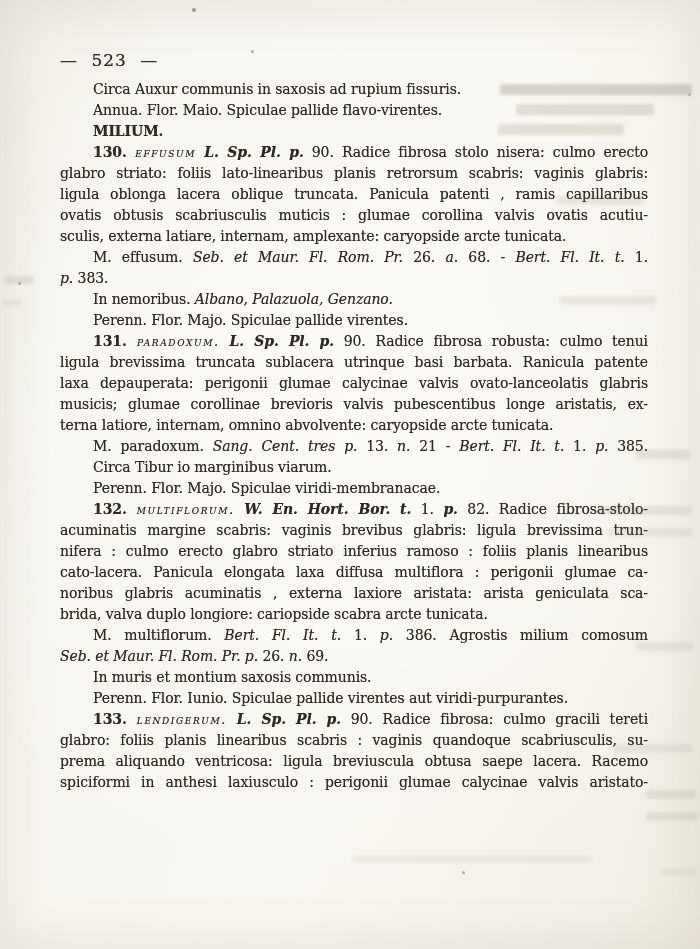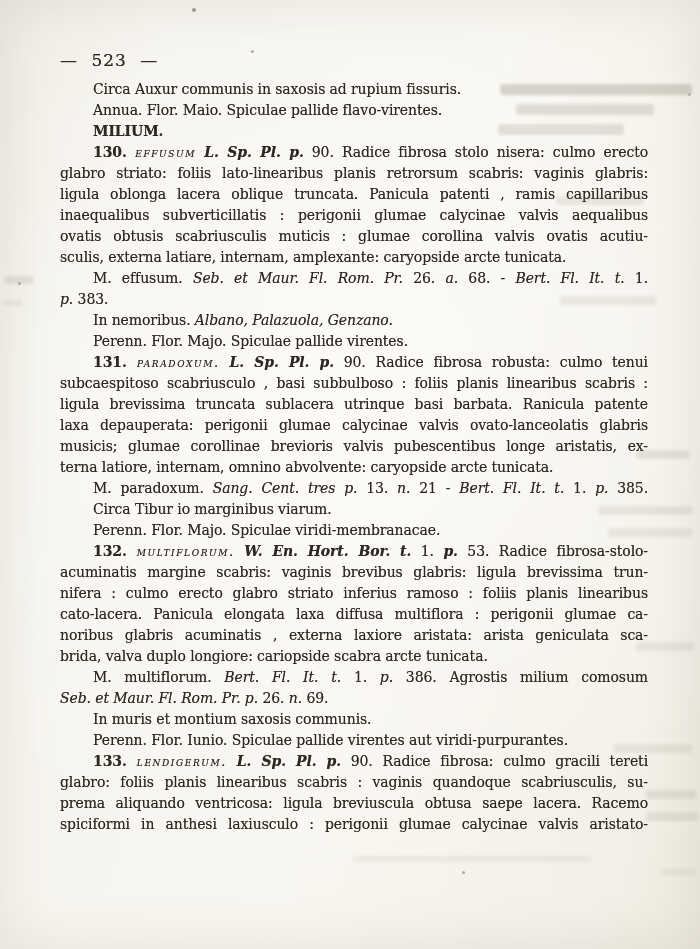--- a/index.html
+++ b/index.html
@@ -49,37 +49,35 @@
 
 <div class="page">
   <div class="page-number">— 523 —</div>
   <div class="text-block">
       <div class="line indent"><span>Circa Auxur communis in saxosis ad rupium fissuris.</span></div>
       <div class="line indent"><span>Annua. Flor. Maio. Spiculae pallide flavo-virentes.</span></div>
       <div class="line indent"><span class="s-b">MILIUM.</span></div>
       <div class="line indent just"><span class="s-b">130. </span><span class="s-sci">effusum</span><span> </span><span class="s-bi">L. Sp. Pl. p.</span><span> 90. Radice fibrosa stolo nisera: culmo erecto</span></div>
       <div class="line just"><span>glabro striato: foliis lato-linearibus planis retrorsum scabris: vaginis glabris:</span></div>
       <div class="line just"><span>ligula oblonga lacera oblique truncata. Panicula patenti , ramis capillaribus</span></div>
-      <div class="line just"><span>inaequalibus subverticillatis : perigonii glumae calycinae valvis aequalibus</span></div>
       <div class="line just"><span>ovatis obtusis scabriusculis muticis : glumae corollina valvis ovatis acutiu-</span></div>
       <div class="line"><span>sculis, externa latiare, internam, amplexante: caryopside arcte tunicata.</span></div>
       <div class="line indent just"><span>M. effusum. </span><span class="s-i">Seb. et Maur. Fl. Rom. Pr.</span><span> 26. </span><span class="s-i">a.</span><span> 68. - </span><span class="s-i">Bert. Fl. It. t.</span><span> 1.</span></div>
       <div class="line"><span class="s-i">p.</span><span> 383.</span></div>
       <div class="line indent"><span>In nemoribus. </span><span class="s-i">Albano, Palazuola, Genzano.</span></div>
       <div class="line indent"><span>Perenn. Flor. Majo. Spiculae pallide virentes.</span></div>
       <div class="line indent just"><span class="s-b">131. </span><span class="s-sci">paradoxum.</span><span> </span><span class="s-bi">L. Sp. Pl. p.</span><span> 90. Radice fibrosa robusta: culmo tenui</span></div>
-      <div class="line just"><span>subcaespitoso scabriusculo , basi subbulboso : foliis planis linearibus scabris :</span></div>
       <div class="line just"><span>ligula brevissima truncata sublacera utrinque basi barbata. Ranicula patente</span></div>
       <div class="line just"><span>laxa depauperata: perigonii glumae calycinae valvis ovato-lanceolatis glabris</span></div>
       <div class="line just"><span>musicis; glumae corollinae brevioris valvis pubescentibus longe aristatis, ex-</span></div>
       <div class="line"><span>terna latiore, internam, omnino abvolvente: caryopside arcte tunicata.</span></div>
       <div class="line indent just"><span>M. paradoxum. </span><span class="s-i">Sang. Cent. tres p.</span><span> 13. </span><span class="s-i">n.</span><span> 21 - </span><span class="s-i">Bert. Fl. It. t.</span><span> 1. </span><span class="s-i">p.</span><span> 385.</span></div>
       <div class="line indent"><span>Circa Tibur io marginibus viarum.</span></div>
       <div class="line indent"><span>Perenn. Flor. Majo. Spiculae viridi-membranacae.</span></div>
-      <div class="line indent just"><span class="s-b">132. </span><span class="s-sci">multiflorum.</span><span> </span><span class="s-bi">W. En. Hort. Bor. t.</span><span> 1. </span><span class="s-bi">p.</span><span> 53. Radice fibrosa-stolo-</span></div>
+      <div class="line indent just"><span class="s-b">132. </span><span class="s-sci">multiflorum.</span><span> </span><span class="s-bi">W. En. Hort. Bor. t.</span><span> 1. </span><span class="s-bi">p.</span><span> 82. Radice fibrosa-stolo-</span></div>
       <div class="line just"><span>acuminatis margine scabris: vaginis brevibus glabris: ligula brevissima trun-</span></div>
       <div class="line just"><span>nifera : culmo erecto glabro striato inferius ramoso : foliis planis linearibus</span></div>
       <div class="line just"><span>cato-lacera. Panicula elongata laxa diffusa multiflora : perigonii glumae ca-</span></div>
       <div class="line just"><span>noribus glabris acuminatis , externa laxiore aristata: arista geniculata sca-</span></div>
       <div class="line"><span>brida, valva duplo longiore: cariopside scabra arcte tunicata.</span></div>
       <div class="line indent just"><span>M. multiflorum. </span><span class="s-i">Bert. Fl. It. t.</span><span> 1. </span><span class="s-i">p.</span><span> 386. Agrostis milium comosum</span></div>
       <div class="line"><span class="s-i">Seb. et Maur. Fl. Rom. Pr. p.</span><span> 26. </span><span class="s-i">n.</span><span> 69.</span></div>
       <div class="line indent"><span>In muris et montium saxosis communis.</span></div>
       <div class="line indent"><span>Perenn. Flor. Iunio. Spiculae pallide virentes aut viridi-purpurantes.</span></div>
       <div class="line indent just"><span class="s-b">133. </span><span class="s-sci">lendigerum.</span><span> </span><span class="s-bi">L. Sp. Pl. p.</span><span> 90. Radice fibrosa: culmo gracili tereti</span></div>

